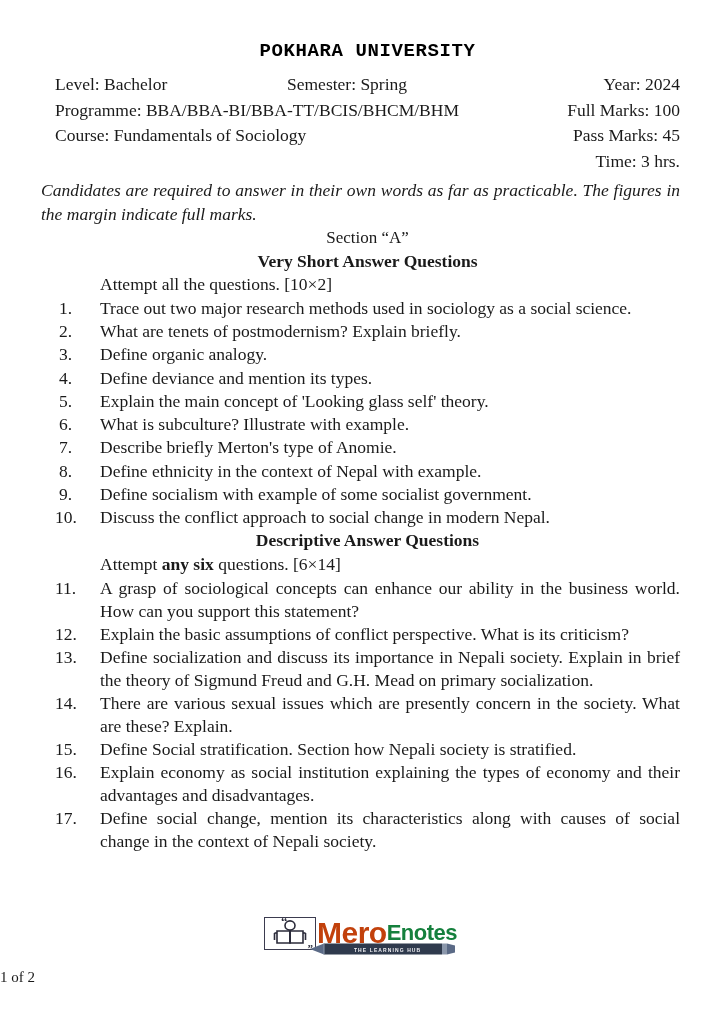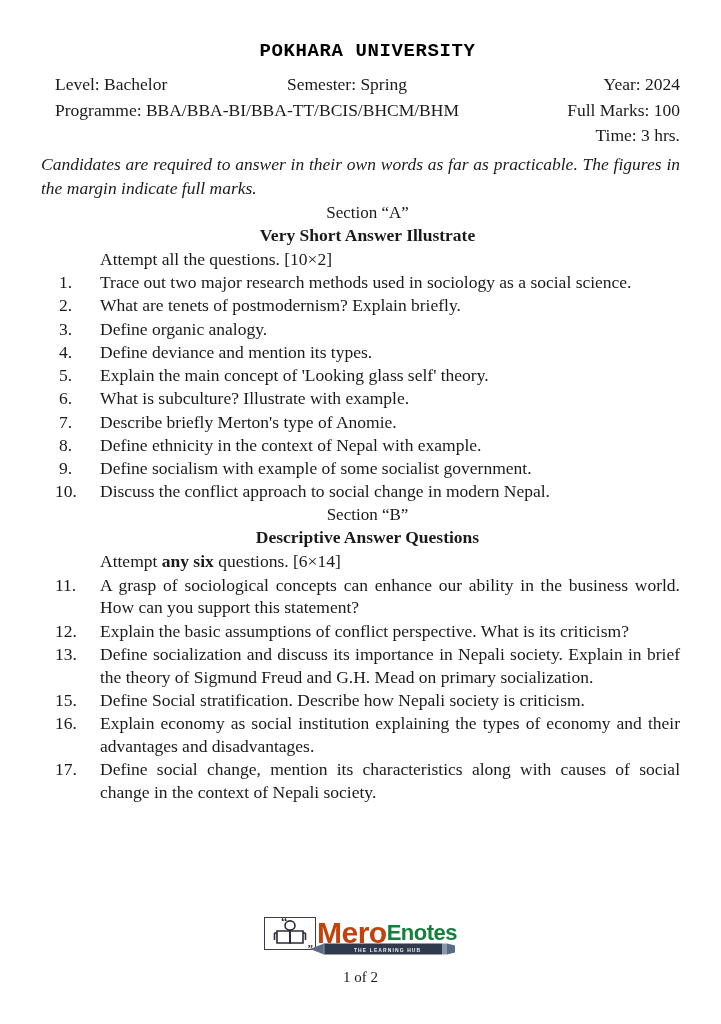--- a/index.html
+++ b/index.html
@@ -177,21 +177,20 @@
     font-weight: bold;
     letter-spacing: 1.1px;
     color: #f0f0f4;
     white-space: nowrap;
   }
   .page-num {
     position: absolute;
     left: 0;
     top: 969px;
     width: 721px;
-    text-align: center;
     font-size: 15px;
   }
 </style>
 </head>
 <body>
 
 <div class="page">
 
   <div class="content">
 
@@ -202,31 +201,35 @@
           <tr>
         <td class="col-left">Level: Bachelor</td>
         <td class="col-mid">Semester: Spring</td>
         <td class="col-right">Year: 2024</td>
       </tr>
       <tr>
         <td colspan="2">Programme: BBA/BBA-BI/BBA-TT/BCIS/BHCM/BHM</td>
         <td class="col-right">Full Marks: 100</td>
       </tr>
       <tr>
+        <td colspan="2">Course: Fundamentals of Sociology</td>
+        <td class="col-right">Pass Marks: 45</td>
+      </tr>
+      <tr>
         <td colspan="2"></td>
         <td class="col-right">Time: 3 hrs.</td>
       </tr>
     </tbody>
       </table>
 
     <p class="instruction">Candidates are required to answer in their own words as far as practicable. The figures in the margin indicate full marks.</p>
 
     <div>
       <div class="section-label">Section “A”</div>
-      <div class="section-sub">Very Short Answer Illustrate</div>
+      <div class="section-sub">Very Short Answer Questions</div>
       <div class="attempt">
         <span>Attempt all the questions. [10×2]</span>
       </div>
       <ol class="qlist">
         <li class="qrow">
           <span class="qnum">1.</span>
           <span class="qtext single">Trace out two major research methods used in sociology as a social science.</span>
         </li>
         <li class="qrow">
           <span class="qnum">2.</span>
@@ -261,39 +264,42 @@
           <span class="qtext single">Define socialism with example of some socialist government.</span>
         </li>
         <li class="qrow">
           <span class="qnum wide">10.</span>
           <span class="qtext single">Discuss the conflict approach to social change in modern Nepal.</span>
         </li>
       </ol>
     </div>
 
     <div>
-      <div class="section-label">Section “B”</div>
       <div class="section-sub">Descriptive Answer Questions</div>
       <div class="attempt"><span>Attempt </span><b>any six</b><span> questions. [6×14]</span></div>
       <ol class="qlist">
         <li class="qrow">
           <span class="qnum wide">11.</span>
           <span class="qtext">A grasp of sociological concepts can enhance our ability in the business world. How can you support this statement?</span>
         </li>
         <li class="qrow">
           <span class="qnum wide">12.</span>
           <span class="qtext single">Explain the basic assumptions of conflict perspective. What is its criticism?</span>
         </li>
         <li class="qrow">
           <span class="qnum wide">13.</span>
           <span class="qtext">Define socialization and discuss its importance in Nepali society. Explain in brief the theory of Sigmund Freud and G.H. Mead on primary socialization.</span>
         </li>
         <li class="qrow">
+          <span class="qnum wide">14.</span>
+          <span class="qtext">There are various sexual issues which are presently concern in the society. What are these? Explain.</span>
+        </li>
+        <li class="qrow">
           <span class="qnum wide">15.</span>
-          <span class="qtext single">Define Social stratification. Describe how Nepali society is criticism.</span>
+          <span class="qtext single">Define Social stratification. Section how Nepali society is stratified.</span>
         </li>
         <li class="qrow">
           <span class="qnum wide">16.</span>
           <span class="qtext">Explain economy as social institution explaining the types of economy and their advantages and disadvantages.</span>
         </li>
         <li class="qrow">
           <span class="qnum wide">17.</span>
           <span class="qtext">Define social change, mention its characteristics along with causes of social change in the context of Nepali society.</span>
         </li>
       </ol>

